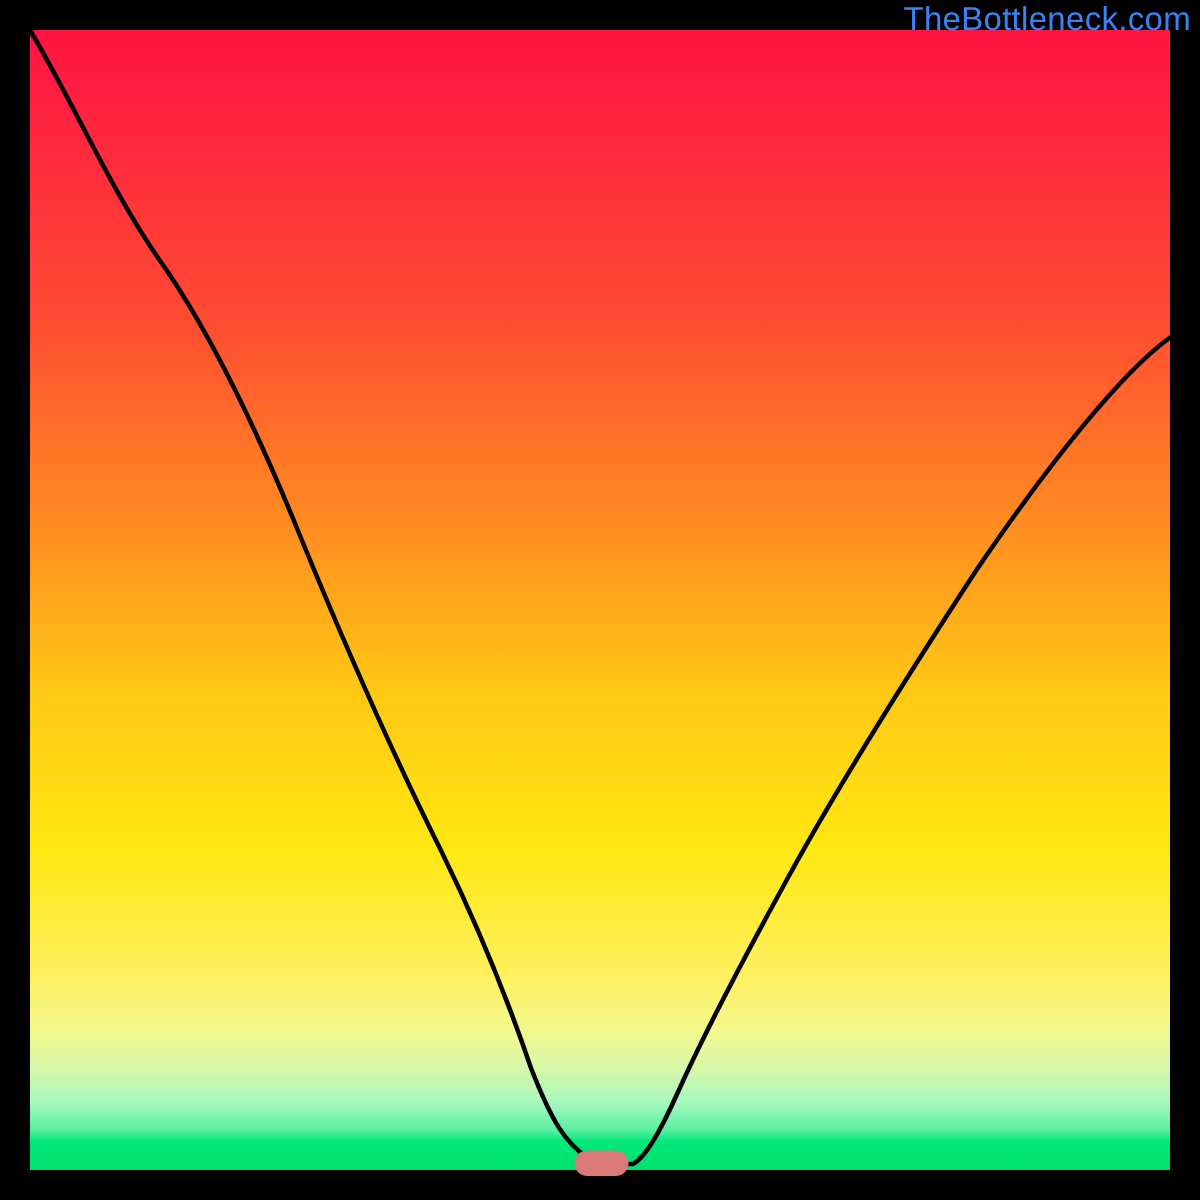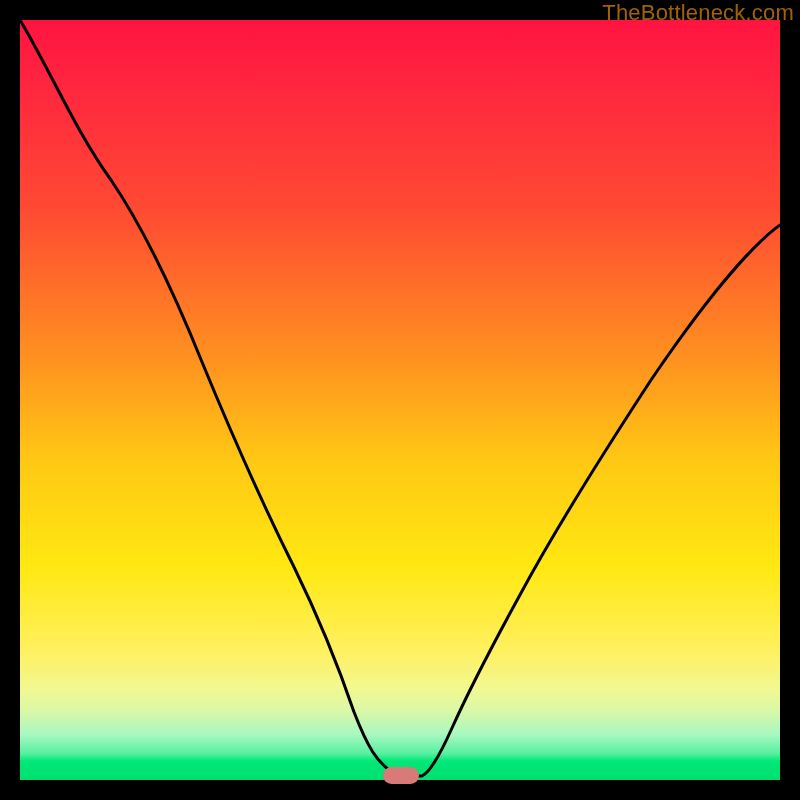--- a/index.html
+++ b/index.html
@@ -38,21 +38,21 @@
       #a8f8c0 94%,
       #58f0a0 96.5%,
       #00e878 97.5%,
       #00e070 100%
     );
   }
   .watermark {
     position: absolute;
     top: 0px;
     right: 6px;
-    color: #a16207;
+    color: #3b82f6;
     font-size: 22px;
     font-weight: 400;
     letter-spacing: 0.2px;
     user-select: none;
   }
   svg.curve {
     position: absolute;
     left: 0;
     top: 0;
     width: 760px;

